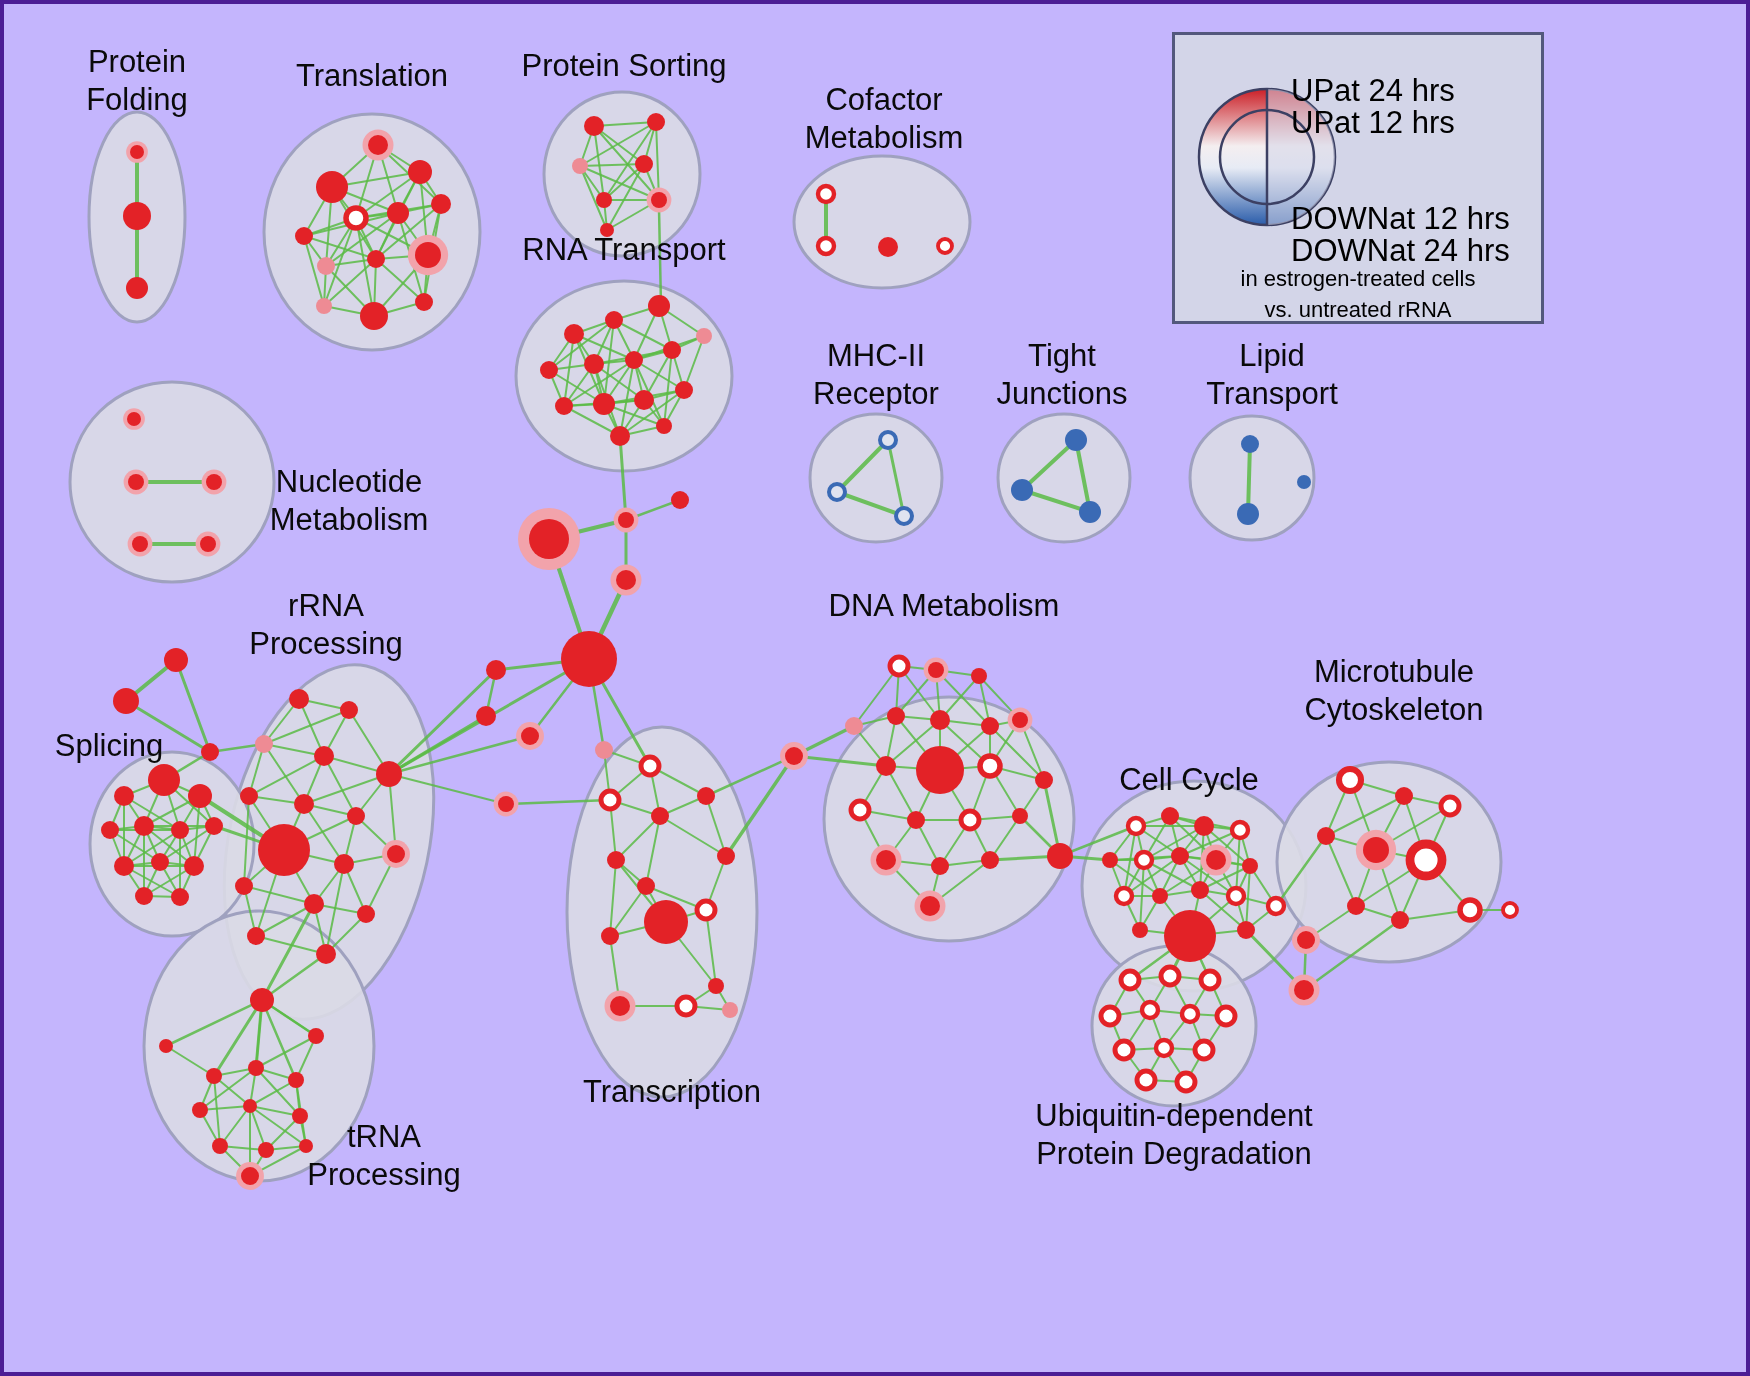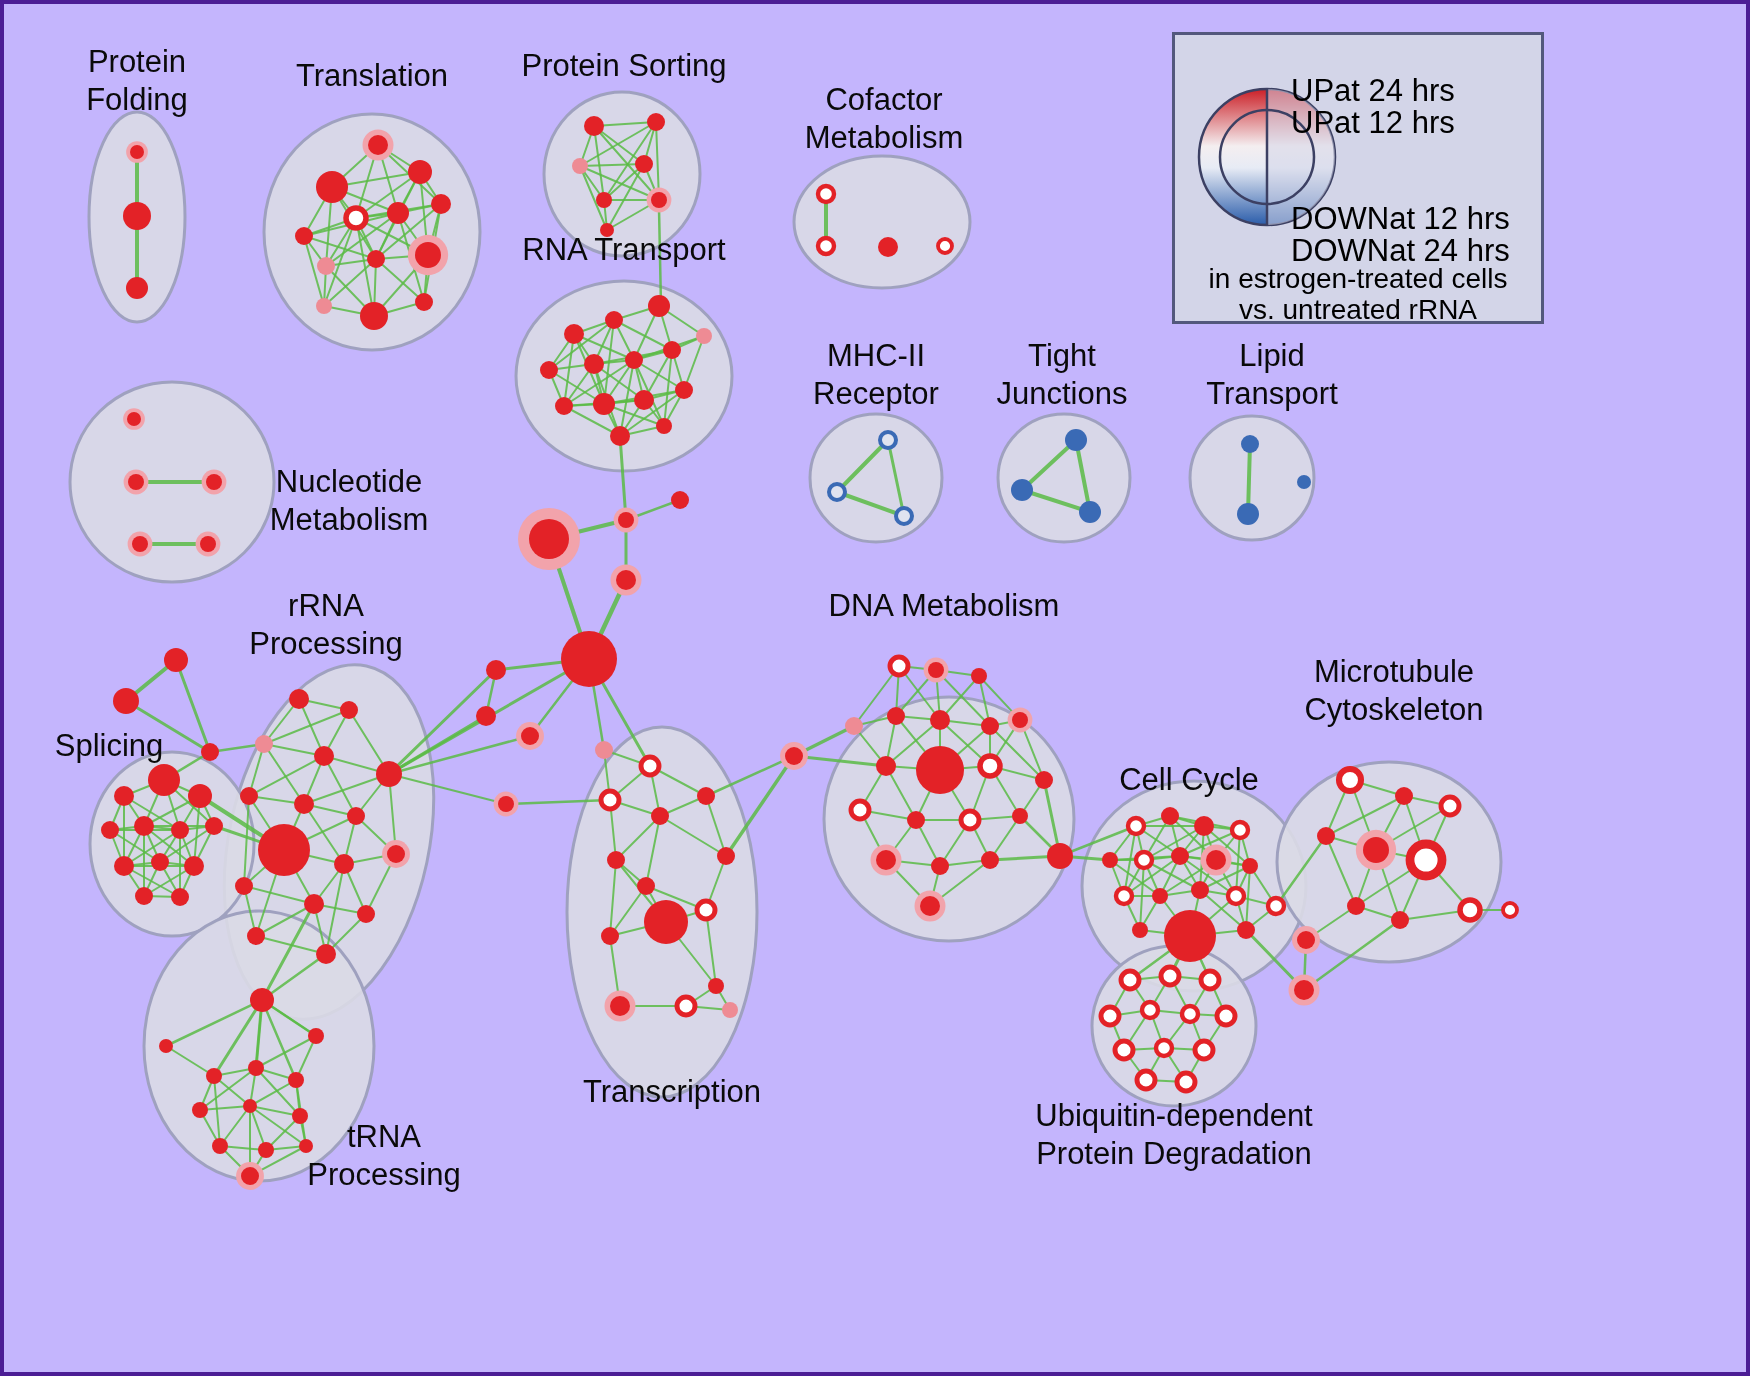--- a/index.html
+++ b/index.html
@@ -16,21 +16,21 @@
     position:absolute;left:1168px;top:28px;width:372px;height:292px;
     box-sizing:border-box;background:#d3d5e8;border:3px solid #53587c;
   }
   .legend-circle{position:absolute;left:12px;top:30px;}
   .lrow{
     position:absolute;left:116px;right:22px;display:flex;
     justify-content:flex-start;font-size:31px;color:#000;
   }
   .lrow.r1{top:38px}.lrow.r2{top:70px}.lrow.r3{top:166px}.lrow.r4{top:198px}
   .lcap{position:absolute;left:0;right:0;top:228px;text-align:center;
-    font-size:28px;line-height:31px;color:#000;}
+    font-size:22px;line-height:31px;color:#000;}
 </style>
 </head>
 <body>
 
 <div class="figure">
 
   <svg class="net" width="1750" height="1376" viewBox="0 0 1750 1376">
       <g>
         <ellipse cx="133" cy="213" rx="48" ry="105" transform="rotate(0 133 213)" class="cluster"></ellipse>
         <ellipse cx="368" cy="228" rx="108" ry="118" transform="rotate(0 368 228)" class="cluster"></ellipse>

